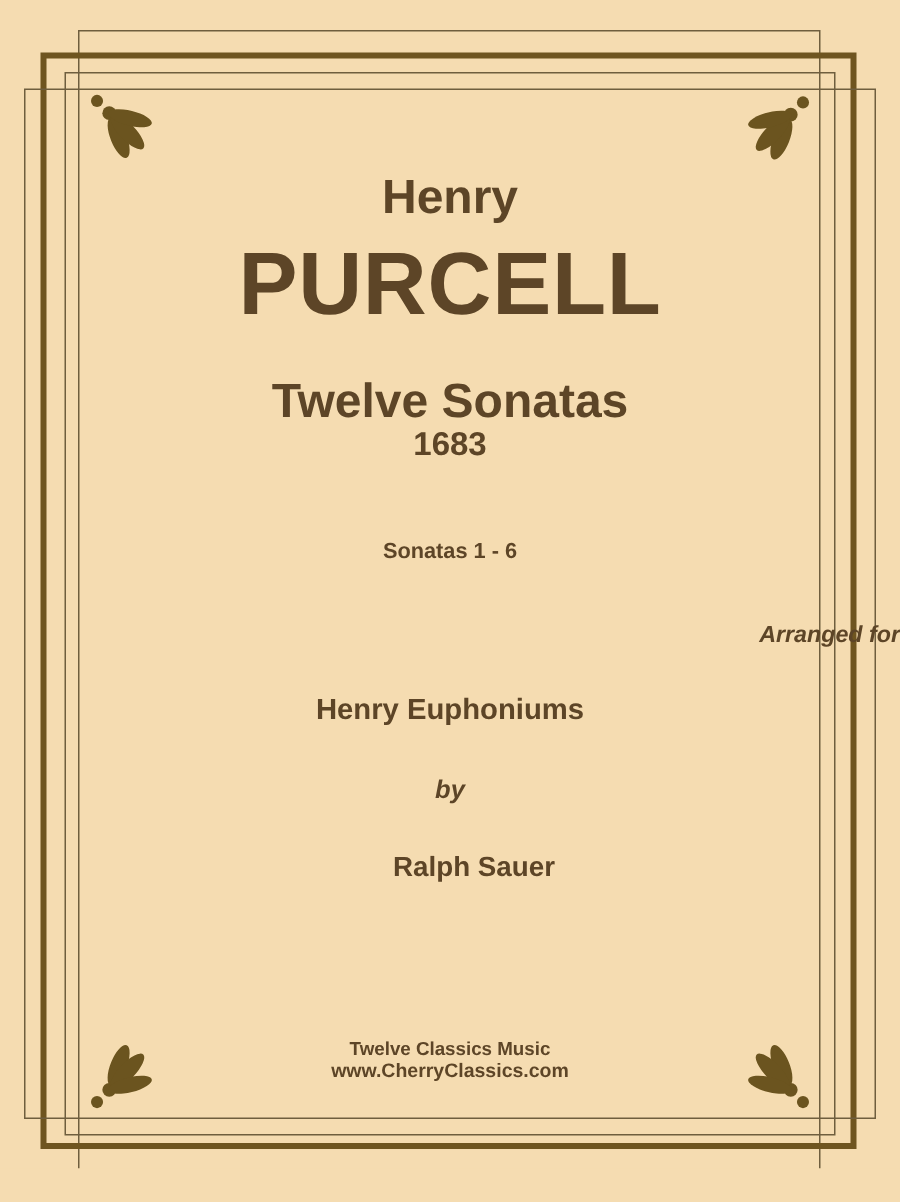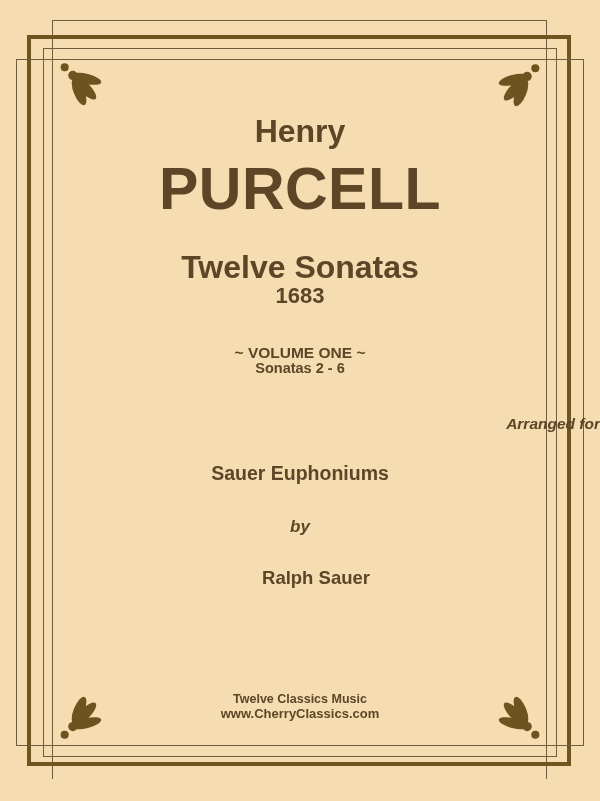--- a/index.html
+++ b/index.html
@@ -79,22 +79,21 @@
       <use href="#dragonfly"></use>
     </svg>
   <svg class="orn orn-br" viewBox="0 0 50 52">
       <use href="#dragonfly"></use>
     </svg>
 
   <div class="txt composer-first">Henry</div>
   <div class="txt composer-last">PURCELL</div>
   <div class="txt work-title">Twelve Sonatas</div>
   <div class="txt work-year">1683</div>
-  <div class="txt volume-line">~ VOLUME ONE ~</div>
-  <div class="txt volume-subline">Sonatas 2 - 6</div>
+  <div class="txt volume-subline">Sonatas 1 - 6</div>
   <div class="txt arranged-label">Arranged for</div>
-  <div class="txt instrumentation">Sauer Euphoniums</div>
+  <div class="txt instrumentation">Henry Euphoniums</div>
   <div class="txt by-label">by</div>
   <div class="txt arranger">Ralph Sauer</div>
   <div class="txt publisher">Twelve Classics Music</div>
   <div class="txt publisher-url">www.CherryClassics.com</div>
 
 </div>
 
 </body></html>

